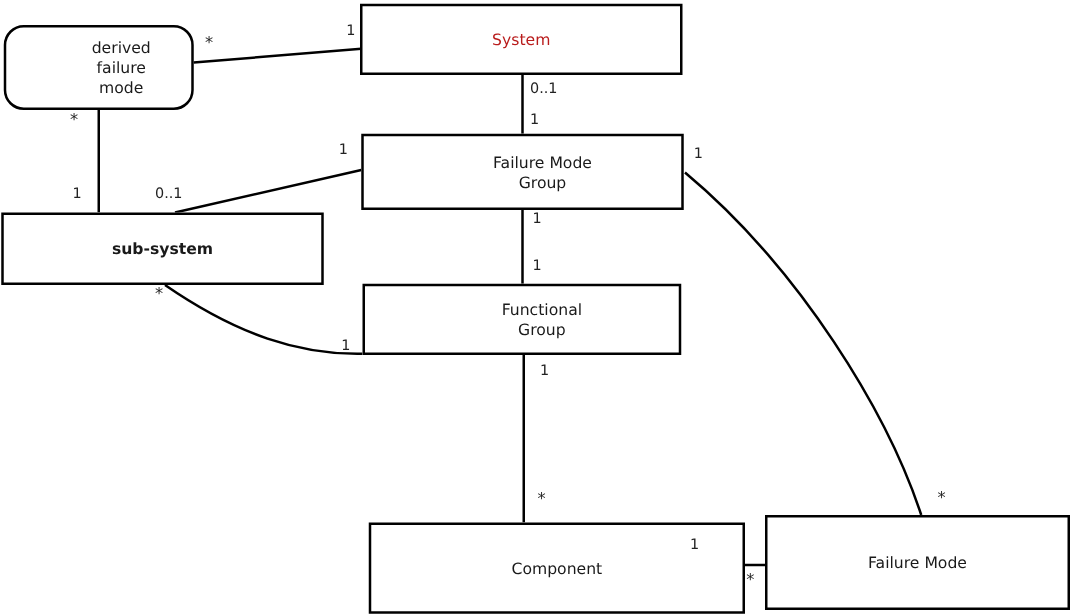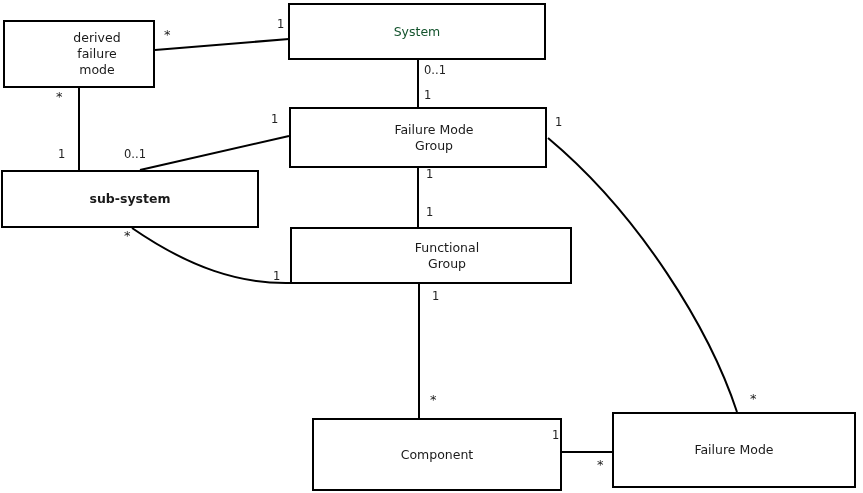--- a/index.html
+++ b/index.html
@@ -71,40 +71,40 @@
         <path d="M 140 170 L 289 136" fill="none" stroke="#000000" stroke-width="2"></path>
         <path d="M 418 168 L 418 227" fill="none" stroke="#000000" stroke-width="2"></path>
         <path d="M 132 228 C 190 268 240 284 290 283" fill="none" stroke="#000000" stroke-width="2"></path>
         <path d="M 419 284 L 419 418" fill="none" stroke="#000000" stroke-width="2"></path>
         <path d="M 545 452 L 612 452" fill="none" stroke="#000000" stroke-width="2"></path>
         <path d="M 548 138 C 640 215 710 330 737 412" fill="none" stroke="#000000" stroke-width="2"></path>
       </g>
   </svg>
 
   <div id="class-layer">
-      <div class="uml-class" style="left: 3px; top: 20px; width: 152px; height: 68px; border-color: rgb(0, 0, 0);">
+      <div class="uml-class" style="left: 3px; top: 20px; width: 152px; height: 68px; border-color: rgb(0, 0, 0); border-radius: 16px;">
         <div class="uml-class-name" style="color: rgb(26, 26, 26); transform: translateX(18px);">derived
 failure
 mode</div>
       </div>
       <div class="uml-class" style="left: 288px; top: 3px; width: 258px; height: 57px; border-color: rgb(0, 0, 0);">
-        <div class="uml-class-name" style="color: #14532d;">System</div>
+        <div class="uml-class-name" style="color: #b91c1c;">System</div>
       </div>
       <div class="uml-class" style="left: 289px; top: 107px; width: 258px; height: 61px; border-color: rgb(0, 0, 0);">
         <div class="uml-class-name" style="color: rgb(26, 26, 26); transform: translateX(16px);">Failure Mode
 Group</div>
       </div>
       <div class="uml-class" style="left: 1px; top: 170px; width: 258px; height: 58px; border-color: rgb(0, 0, 0); font-weight: bold;">
         <div class="uml-class-name" style="color: rgb(26, 26, 26);">sub-system</div>
       </div>
-      <div class="uml-class" style="left: 290px; top: 227px; width: 282px; height: 57px; border-color: rgb(0, 0, 0);">
+      <div class="uml-class" style="left: 290px; top: 227px; width: 255px; height: 57px; border-color: rgb(0, 0, 0);">
         <div class="uml-class-name" style="color: rgb(26, 26, 26); transform: translateX(16px);">Functional
 Group</div>
       </div>
-      <div class="uml-class" style="left: 312px; top: 418px; width: 250px; height: 73px; border-color: rgb(0, 0, 0);">
+      <div class="uml-class" style="left: 295px; top: 418px; width: 301px; height: 73px; border-color: rgb(0, 0, 0);">
         <div class="uml-class-name" style="color: rgb(26, 26, 26);">Component</div>
       </div>
       <div class="uml-class" style="left: 612px; top: 412px; width: 244px; height: 76px; border-color: rgb(0, 0, 0);">
         <div class="uml-class-name" style="color: rgb(26, 26, 26);">Failure Mode</div>
       </div>
     </div>
   <div id="label-layer">
       <span class="mult-label star" style="left: 164px; top: 29px;">*</span>
       <span class="mult-label" style="left: 277px; top: 18px;">1</span>
       <span class="mult-label" style="left: 424px; top: 64px;">0..1</span>

